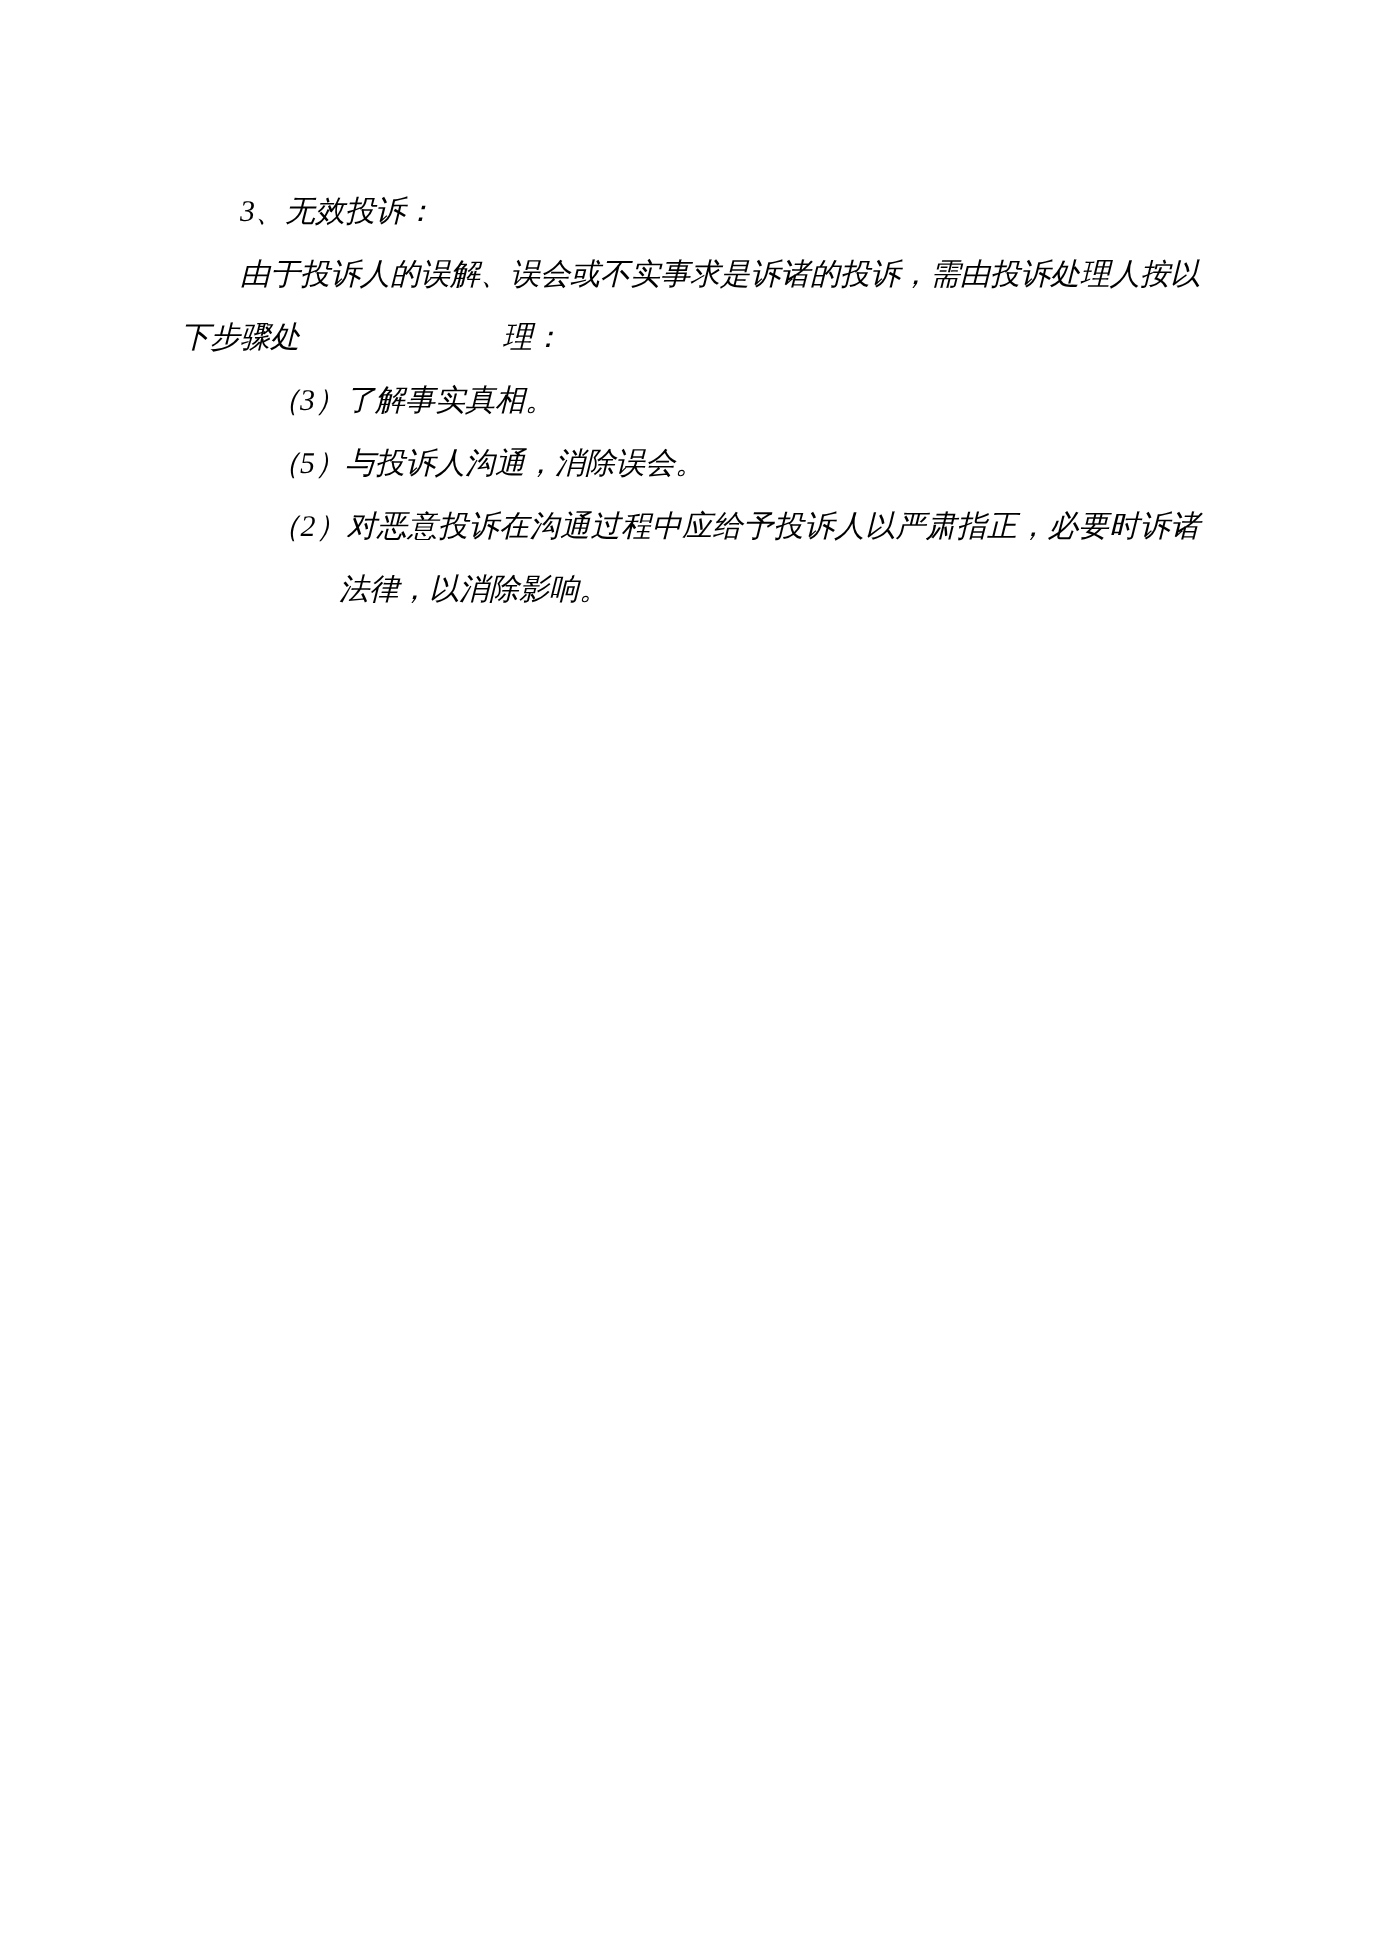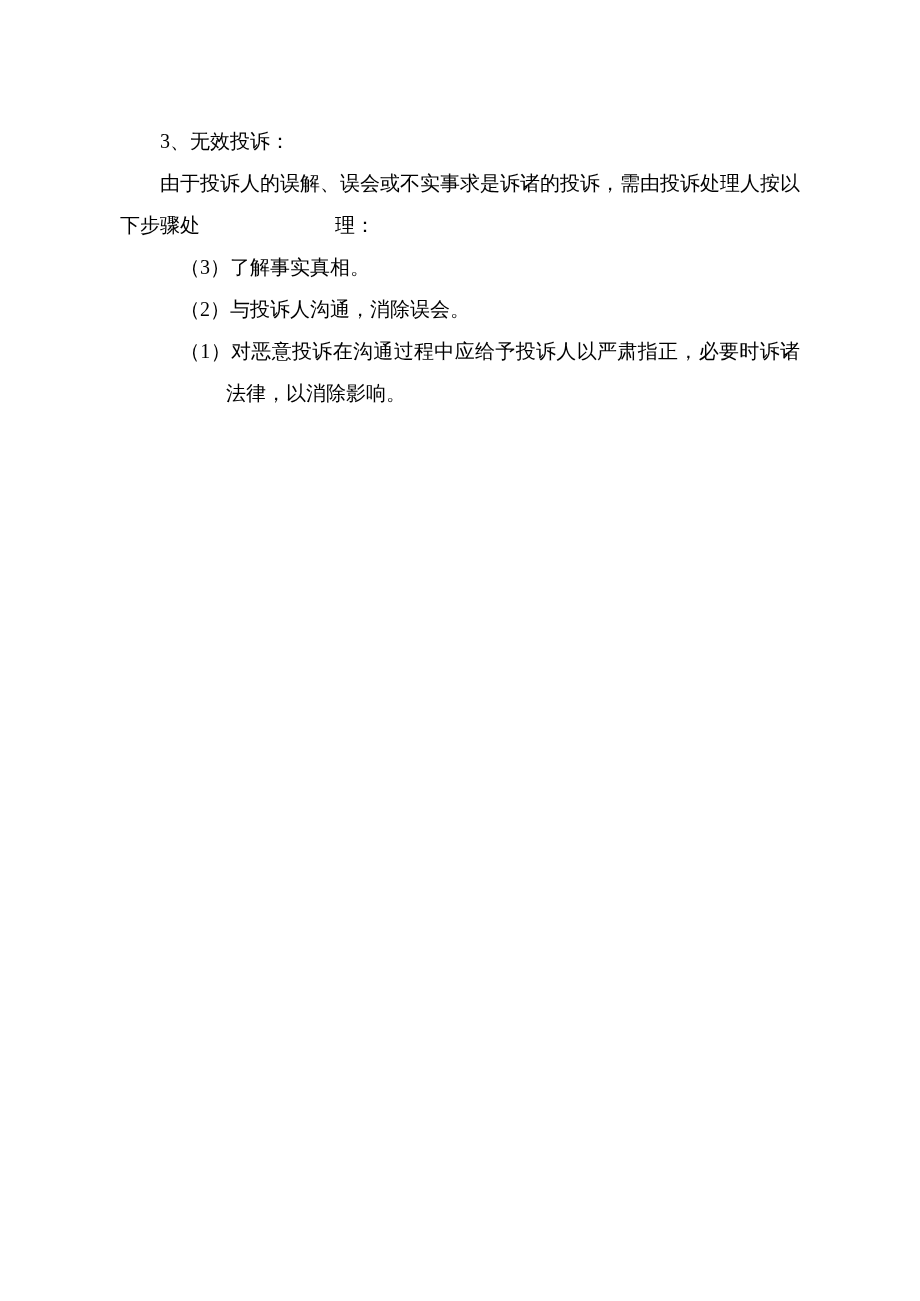--- a/index.html
+++ b/index.html
@@ -1,18 +1,19 @@
 <!DOCTYPE html>
 <html><head>
   <meta charset="utf-8">
   <style>
     * {
       margin: 0;
       padding: 0;
       box-sizing: border-box;
+      font-style: italic;
     }
     body {
       width: 920px;
       height: 1301px;
       background: #ffffff;
       font-family: "SimSun", "宋体", serif;
       font-size: 20px;
       color: #000000;
       line-height: 2.1;
       padding: 120px 120px 0 120px;
@@ -51,18 +52,18 @@
     <span style="margin-left:2em">由于投诉人的误解、误会或不实事求是诉诸的投诉，需由投诉处理人按以下步骤处</span>
     <span class="split-part-2">理：</span>
   </span>
 </div>
 
 <div class="para sub-item">
   <span>（3）了解事实真相。</span>
 </div>
 
 <div class="para sub-item">
-  <span>（2）与投诉人沟通，消除误会。</span>
+  <span>（5）与投诉人沟通，消除误会。</span>
 </div>
 
 <div class="para hanging-item">
-  <span>（1）对恶意投诉在沟通过程中应给予投诉人以严肃指正，必要时诉诸法律，以消除影响。</span>
+  <span>（2）对恶意投诉在沟通过程中应给予投诉人以严肃指正，必要时诉诸法律，以消除影响。</span>
 </div>
 
 </body></html>

